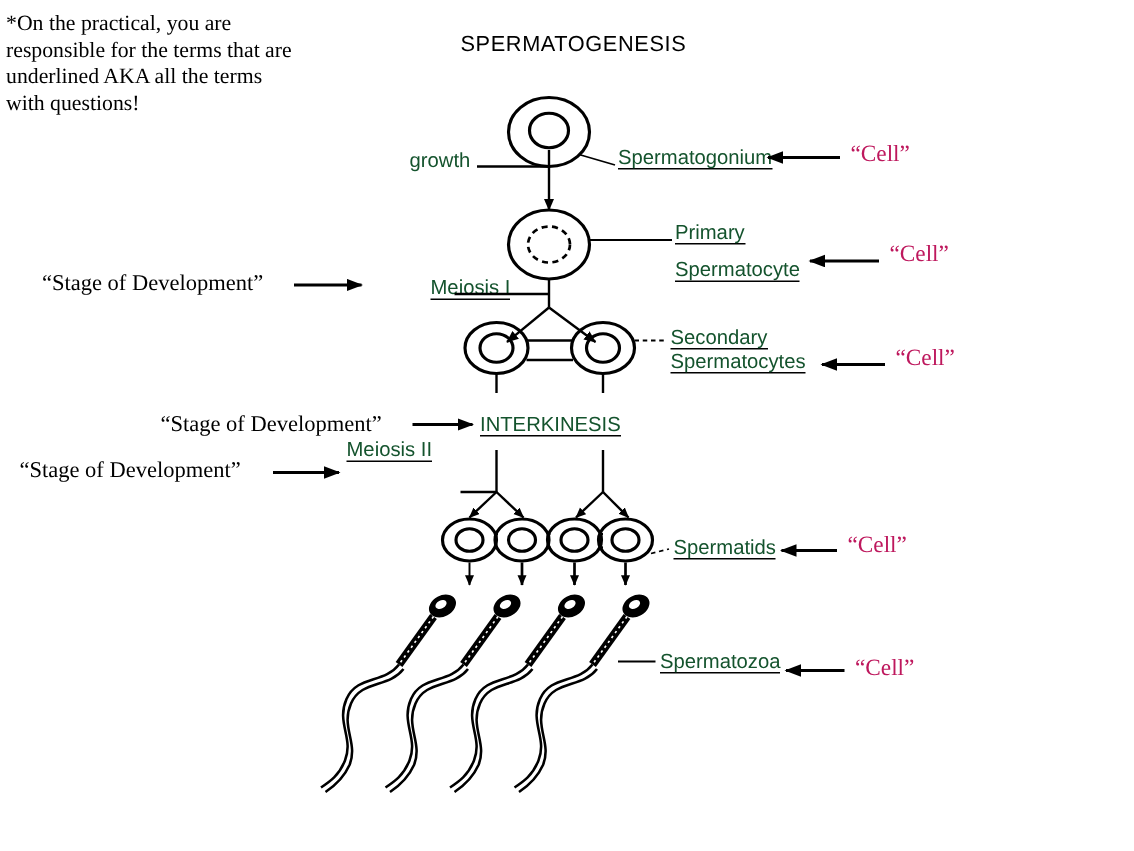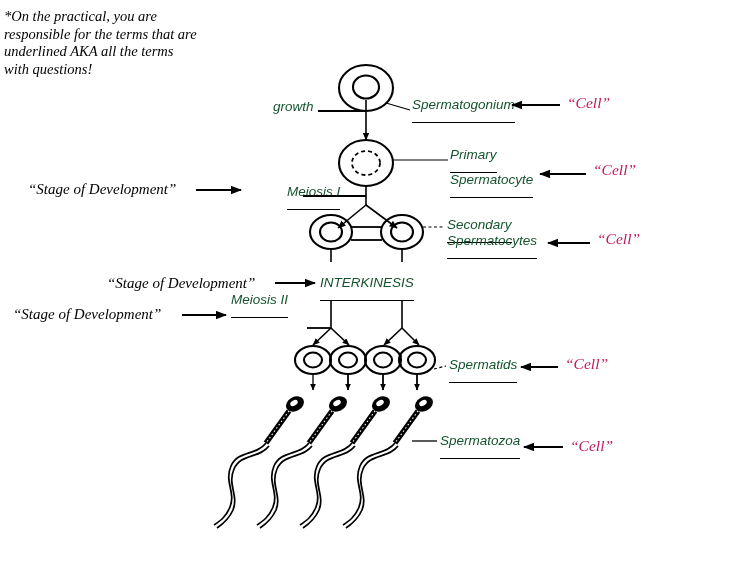--- a/index.html
+++ b/index.html
@@ -8,21 +8,21 @@
     background: #ffffff;
   }
   #page {
     position: relative;
     width: 756px;
     height: 567px;
     background: #ffffff;
     overflow: hidden;
     font-family: "Liberation Serif", serif;
   }
-  .abs { position: absolute; font-style: italic; }
+  .abs { position: absolute; }
 
   
   .serif {
     font-family: "Liberation Serif", serif;
     color: #000000;
   }
   .sans {
     font-family: "Liberation Sans", sans-serif;
     color: #000000;
   }
@@ -43,21 +43,21 @@
     letter-spacing: 0.4px;
   }
 
   .label-sans {
     font-size: 13.5px;
     white-space: nowrap;
     color: #14532d;
   }
   .underline-1 {
     border-bottom: 1.6px solid #000;
-    padding-bottom: 10px;
+    padding-bottom: 0px;
     display: inline-block;
     line-height: 15px;
   }
   .cell-tag {
     font-family: "Liberation Serif", serif;
     font-size: 15.5px;
     white-space: nowrap;
     color: #be185d;
     text-align: center;
   }
@@ -81,20 +81,21 @@
 </head>
 <body>
 
 <div id="page">
 
   <div class="abs serif" id="note">*On the practical, you are
 responsible for the terms that are
 underlined AKA all the terms
 with questions!</div>
 
+  <div class="abs sans" id="title">SPERMATOGENESIS</div>
 
   <div class="abs sans label-sans" style="left:273px; top:99px;">growth</div>
 
   <div class="abs sans label-sans underline-1" style="left:412px; top:97px;">Spermatogonium</div>
 
   <div class="abs sans label-sans underline-1" style="left:450px; top:147px;">Primary</div>
   <div class="abs sans label-sans underline-1" style="left:450px; top:172px;">Spermatocyte</div>
 
   <div class="abs sans label-sans underline-1" style="left:447px; top:217px;">Secondary</div>
   <div class="abs sans label-sans underline-1" style="left:447px; top:233px;text-align:center;">Spermatocytes</div>

